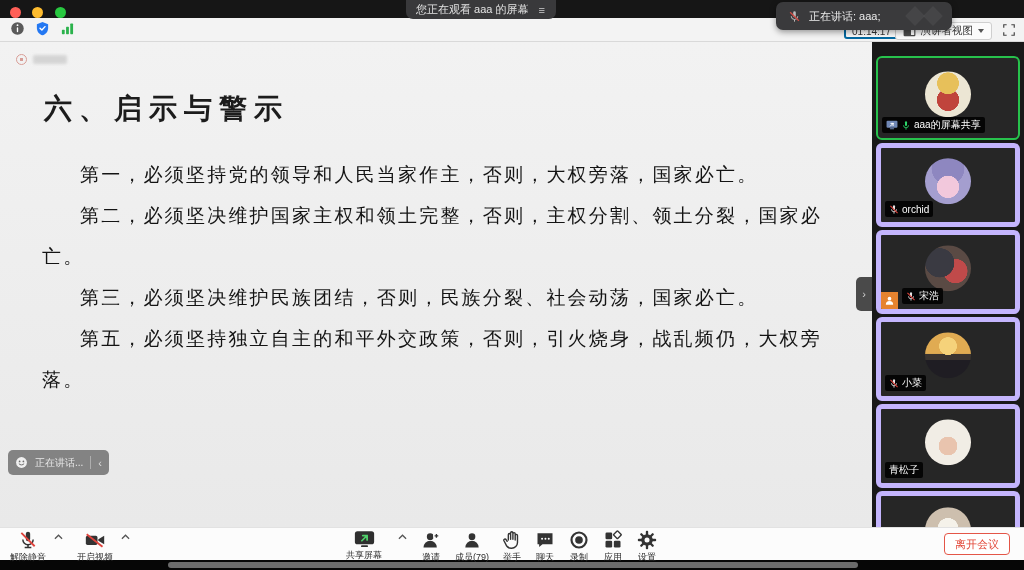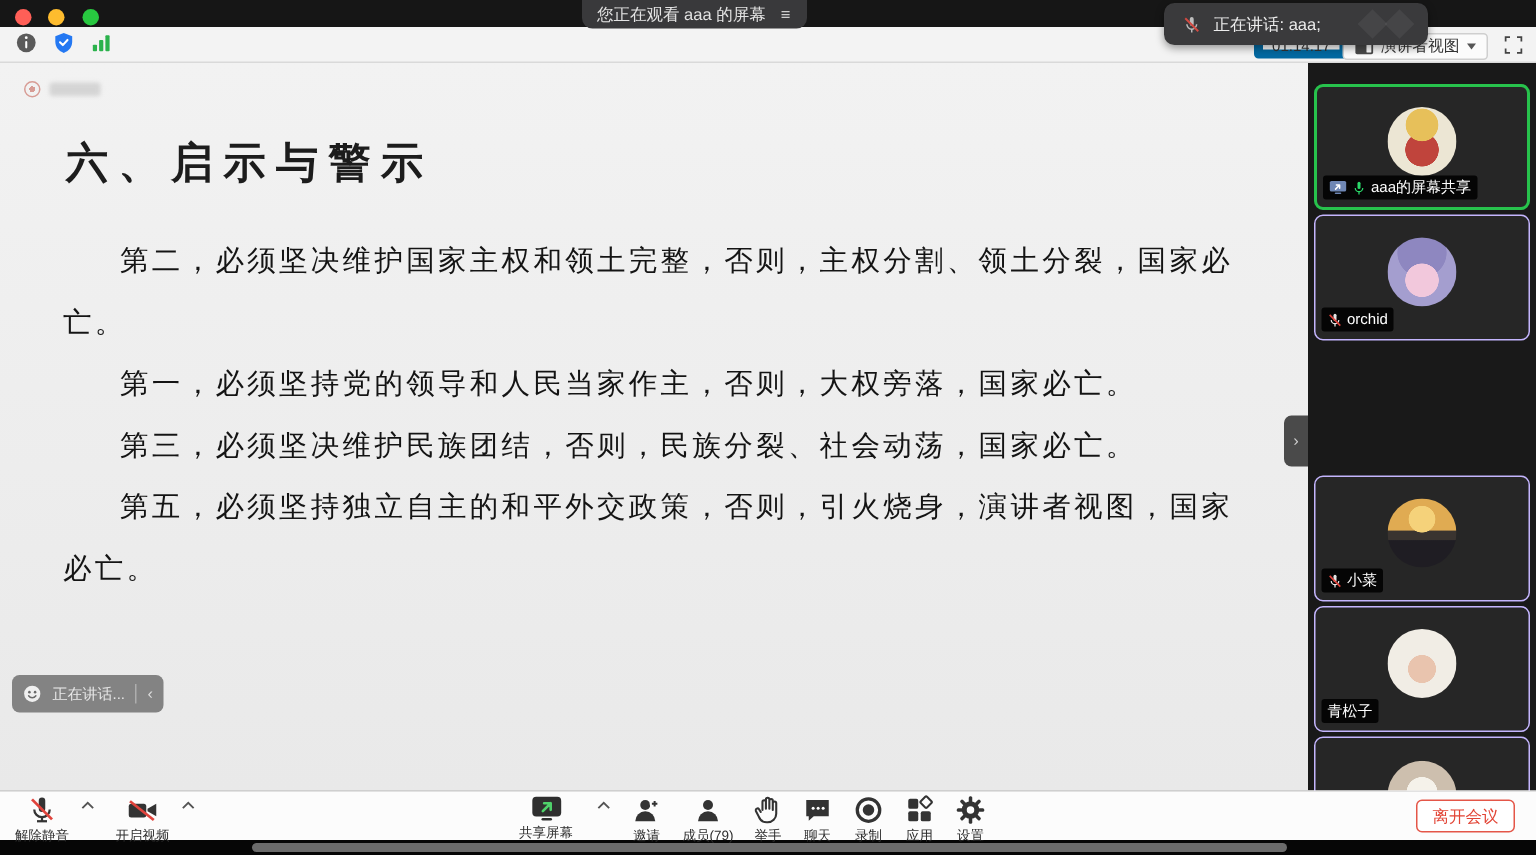--- a/index.html
+++ b/index.html
@@ -5,35 +5,35 @@
   * { margin:0; padding:0; box-sizing:border-box; }
   html,body { width:1024px; height:570px; overflow:hidden; background:#000;
               font-family:"Liberation Sans", sans-serif; }
   .abs { position:absolute; }
   #stage { position:relative; width:1024px; height:570px; background:#101010; }
 
   
   #sysbar { left:0; top:0; width:1024px; height:18px; background:#161616; }
   .tl { width:11px; height:11px; border-radius:50%; display:inline-block; margin-right:7px; }
   #traffic { left:10px; top:4px; }
-  #watch-pill { left:388px; top:0; height:19px; padding:0 10px; background:#39393b;
+  #watch-pill { left:406px; top:0; height:19px; padding:0 10px; background:#39393b;
     border-radius:0 0 7px 7px; display:flex; align-items:center; gap:10px;
     color:#e3e3e3; font-size:11px; z-index:30; }
   #watch-menu { color:#cfcfcf; font-size:11px; letter-spacing:1px; }
   #speak-pill { left:776px; top:2px; width:176px; height:28px; background:#3a3a3c;
     border-radius:7px; display:flex; align-items:center; gap:8px; padding:0 12px;
     color:#ececec; font-size:11px; z-index:40; box-shadow:0 2px 6px rgba(0,0,0,.4); overflow:hidden; }
   .wm-dia { width:14px; height:14px; background:rgba(255,255,255,.06); transform:rotate(45deg); }
   #speak-wm { margin-left:auto; display:flex; gap:4px; }
 
   
   #wintool { left:0; top:18px; width:1024px; height:24px; background:#f3f3f3;
     border-bottom:1px solid #d9d9d9; }
   #wt-left { left:10px; top:21px; display:flex; gap:10px; align-items:center; }
-  #timer-box { right:125px; top:23px; height:16px; padding:0 6px; border:6px solid #0369a1;
+  #timer-box { right:125px; top:23px; height:16px; padding:0 6px; border:2px solid #0369a1;
     border-radius:3px; font-size:10px; color:#333; display:flex; align-items:center; background:#fbfbfb; }
   #view-box { right:32px; top:22px; height:18px; padding:0 7px; border:1px solid #cfcfcf;
     border-radius:3px; font-size:10.5px; color:#333; display:flex; align-items:center; gap:5px; background:#fbfbfb; }
   #fs-btn { right:8px; top:23px; }
   .caret-down { width:0; height:0; border-left:3.5px solid transparent;
     border-right:3.5px solid transparent; border-top:4.5px solid #555; }
 
   
   #doc { left:0; top:42px; width:980px; height:485px;
     background:linear-gradient(#f2f2f2, #e9e9e9); overflow:hidden; }
@@ -50,21 +50,21 @@
   
   #chat-bubble { left:8px; top:450px; height:25px; background:rgba(105,105,105,.8);
     border-radius:5px; display:flex; align-items:center; padding:0 7px; gap:7px; z-index:5; }
   #chat-ph { color:#e8e8e8; font-size:10px; }
   #chat-div { width:1px; height:13px; background:rgba(255,255,255,.35); }
   #chat-col { color:#ddd; font-size:11px; }
 
   
   #sidebar { left:872px; top:42px; width:152px; height:485px; background:#191919;padding-left:35px; }
   .tile { position:absolute; left:4px; width:144px; height:84px; background:#262626;
-    border:1px solid #c4b5fd; border-radius:6px; overflow:hidden; }
+    border:5px solid #c4b5fd; border-radius:6px; overflow:hidden; }
   .tile.active { border:2px solid #27c24c; }
   .avatar { position:absolute; left:50%; top:50%; transform:translate(-50%,-58%);
     width:46px; height:46px; border-radius:50%; }
   .av1 { background:radial-gradient(circle at 50% 26%, #e7c05a 0 26%, transparent 27%),
          radial-gradient(circle at 50% 62%, #c0443c 0 30%, transparent 31%), #ece6d4; }
   .av2 { background:radial-gradient(circle at 50% 62%, #f2c8dc 0 30%, transparent 31%),
          radial-gradient(circle at 50% 22%, #8e87c0 0 38%, transparent 39%), #a49ecf; }
   .av3 { background:radial-gradient(circle at 32% 38%, #3a3a42 0 34%, transparent 35%),
          radial-gradient(circle at 66% 56%, #c04a4a 0 30%, transparent 31%), #5a4a44; }
   .av4 { background:radial-gradient(circle at 50% 30%, #f5d27a 0 22%, transparent 23%),
@@ -159,24 +159,24 @@
     </svg>
   </div>
 
   <div id="doc" class="abs">
     <div id="wmk" class="abs">
       <span id="wmk-ic"></span>
       <span id="wmk-tx"></span>
     </div>
     <div id="doc-title" class="abs">六、启示与警示</div>
     <div id="doc-body" class="abs">
+      <p>第一，必须坚持党的领导和人民当家作主，否则，大权旁落，国家必亡。</p>
       <p>第二，必须坚决维护国家主权和领土完整，否则，主权分割、领土分裂，国家必亡。</p>
-      <p>第一，必须坚持党的领导和人民当家作主，否则，大权旁落，国家必亡。</p>
       <p>第三，必须坚决维护民族团结，否则，民族分裂、社会动荡，国家必亡。</p>
-      <p>第五，必须坚持独立自主的和平外交政策，否则，引火烧身，演讲者视图，国家必亡。</p>
+      <p>第五，必须坚持独立自主的和平外交政策，否则，引火烧身，战乱频仍，大权旁落。</p>
     </div>
   </div>
 
   <div id="chat-bubble" class="abs">
     <svg width="13" height="13" viewBox="0 0 24 24">
       <circle cx="12" cy="12" r="10" fill="#f0f0f0"></circle>
       <circle cx="8.5" cy="10" r="1.6" fill="#6a6a6a"></circle>
       <circle cx="15.5" cy="10" r="1.6" fill="#6a6a6a"></circle>
       <path d="M7.5 14.5a5.5 5.5 0 0 0 9 0" fill="none" stroke="#6a6a6a" stroke-width="1.8" stroke-linecap="round"></path>
     </svg>
@@ -210,20 +210,38 @@
         <svg width="10" height="11" viewBox="0 0 24 24">
           <rect x="9.6" y="1.5" width="4.8" height="11.5" rx="2.4" fill="#e6e6e6"></rect>
           <path d="M6 11.5a6 6 0 0 0 12 0" fill="none" stroke="#e6e6e6" stroke-width="2"></path>
           <line x1="12" y1="17.5" x2="12" y2="22" stroke="#e6e6e6" stroke-width="2"></line>
           <line x1="3.5" y1="3.5" x2="20.5" y2="20.5" stroke="#e0433c" stroke-width="2.6"></line>
         </svg>
         <span>orchid</span>
       </div>
     </div>
 
+    <div class="tile" style="top:188px">
+      <div class="avatar av3"></div>
+      <div class="host-badge">
+        <svg width="11" height="11" viewBox="0 0 24 24">
+          <circle cx="12" cy="8" r="4" fill="#fff"></circle>
+          <path d="M4 21a8 8 0 0 1 16 0Z" fill="#fff"></path>
+        </svg>
+      </div>
+      <div class="name-tag" style="left:21px">
+        <svg width="10" height="11" viewBox="0 0 24 24">
+          <rect x="9.6" y="1.5" width="4.8" height="11.5" rx="2.4" fill="#e6e6e6"></rect>
+          <path d="M6 11.5a6 6 0 0 0 12 0" fill="none" stroke="#e6e6e6" stroke-width="2"></path>
+          <line x1="12" y1="17.5" x2="12" y2="22" stroke="#e6e6e6" stroke-width="2"></line>
+          <line x1="3.5" y1="3.5" x2="20.5" y2="20.5" stroke="#e0433c" stroke-width="2.6"></line>
+        </svg>
+        <span>宋浩</span>
+      </div>
+    </div>
 
     <div class="tile" style="top:362px">
       <div class="avatar av5"></div>
       <div class="name-tag">
         <span>青松子</span>
       </div>
     </div>
 
     <div class="tile" style="top:275px">
       <div class="avatar av4"></div>

